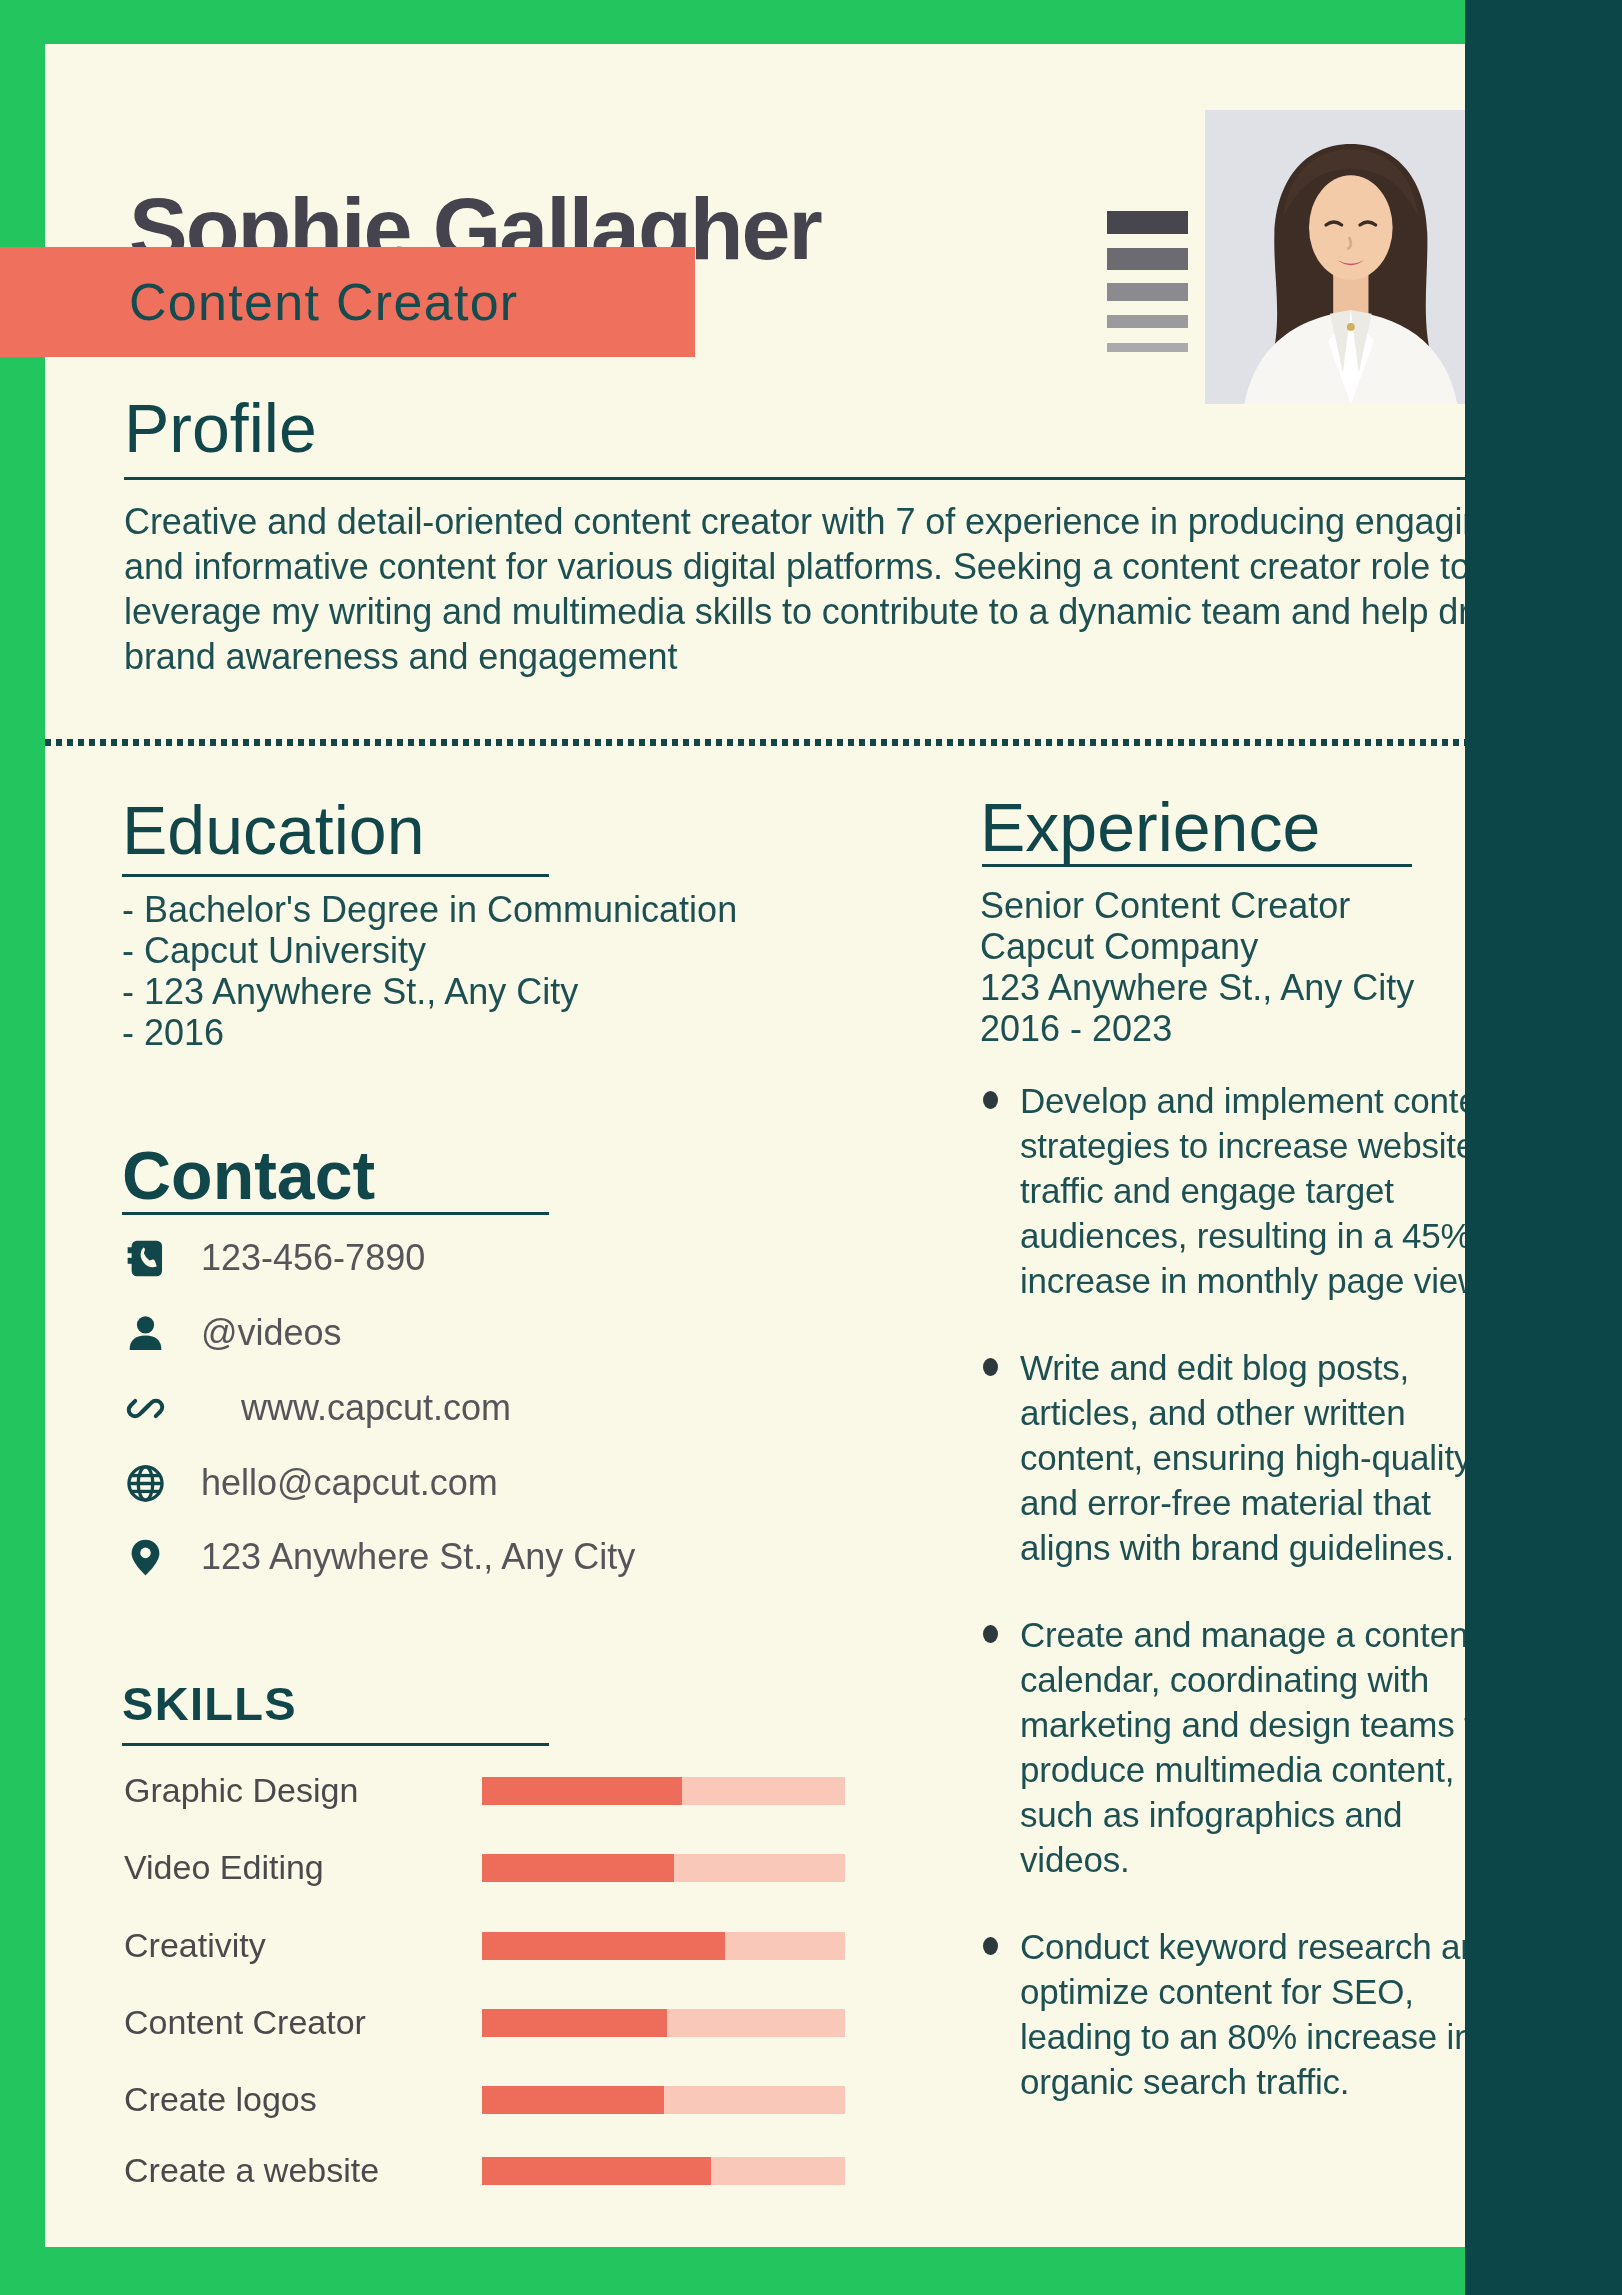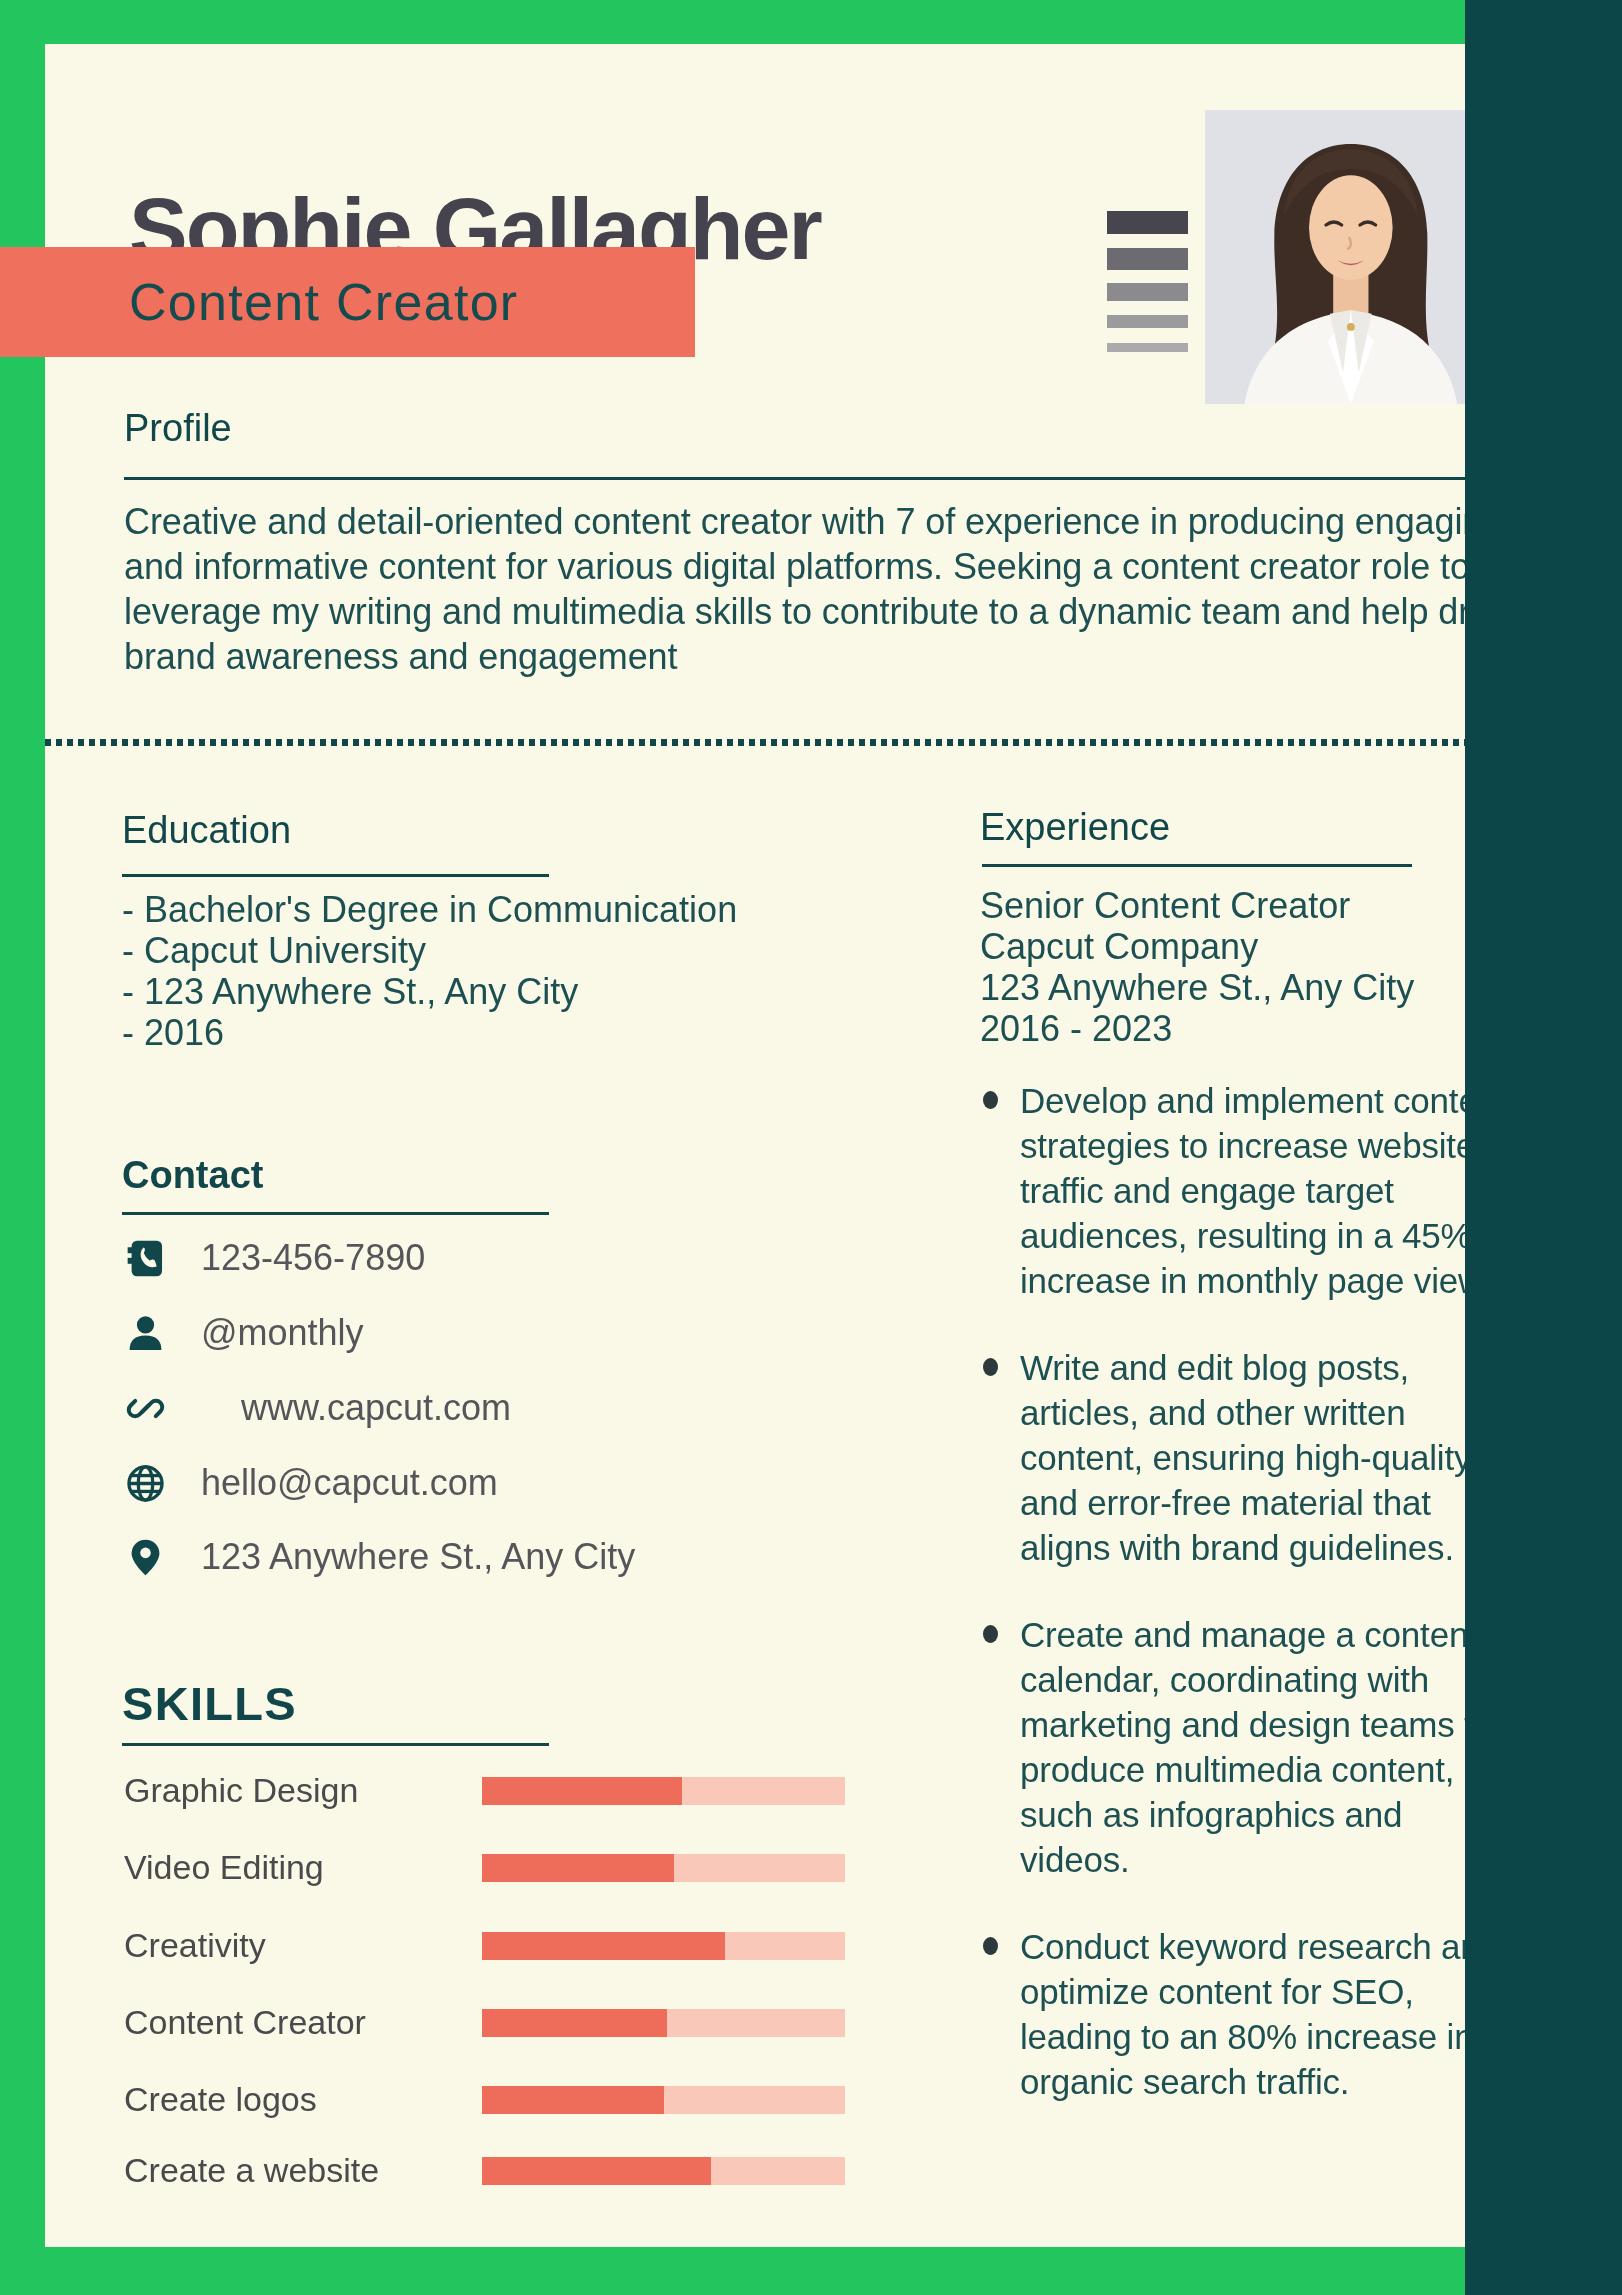--- a/index.html
+++ b/index.html
@@ -15,21 +15,21 @@
   .banner-text{margin-left:129px;font-size:52px;color:#134b4e;letter-spacing:1.3px;white-space:nowrap;}
 
   .photo{position:absolute;left:1205px;top:110px;width:291px;height:294px;}
 
   .deco{position:absolute;}
   .dl{left:1107px;width:81px;}
   .dr{left:1514px;width:65px;}
   .g1{background:#47464f;} .g2{background:#6c6b71;} .g3{background:#8b8a8e;}
   .g4{background:#9b9a9d;} .g5{background:#aaa9ac;}
 
-  .h-section{position:absolute;font-size:38px;line-height:50px;color:#11474b;white-space:nowrap;}
+  .h-section{position:absolute;font-size:68px;line-height:50px;color:#11474b;white-space:nowrap;}
   .underline{position:absolute;background:#11474b;}
 
   .profile-text{position:absolute;left:124px;top:499px;width:1427px;
                 font-size:36px;line-height:45px;color:#1d5053;letter-spacing:-0.1px;}
 
   .dotted{position:absolute;left:45px;top:739px;width:1531px;height:7.2px;
           background:repeating-linear-gradient(90deg,#11474b 0 5.9px,transparent 5.9px 11px);}
 
   .edu-list{position:absolute;left:122px;top:889px;font-size:36px;line-height:41px;
             color:#1d5053;white-space:nowrap;}
@@ -121,21 +121,21 @@
     <span class="val">123-456-7890</span>
   </div>
 
   <div class="contact-row" style="top:1312px;">
     <span class="icon">
       <svg width="41" height="41" viewBox="0 0 62 62">
         <circle cx="31" cy="18" r="13" fill="#11474b"></circle>
         <path d="M7 56 q0-22 24-22 q24 0 24 22 z" fill="#11474b"></path>
       </svg>
     </span>
-    <span class="val">@monthly</span>
+    <span class="val">@videos</span>
   </div>
 
   <div class="contact-row" style="top:1387px;gap:40px;">
     <span class="icon">
       <svg width="41" height="41" viewBox="0 0 62 62" fill="none" stroke="#11474b" stroke-width="6" stroke-linecap="round">
         <path d="M26 36 l14 -14 a9.5 9.5 0 0 1 13.5 13.5 l-7 7"></path>
         <path d="M36 26 l-14 14 a9.5 9.5 0 0 1 -13.5 -13.5 l7 -7"></path>
       </svg>
     </span>
     <span class="val">www.capcut.com</span>

